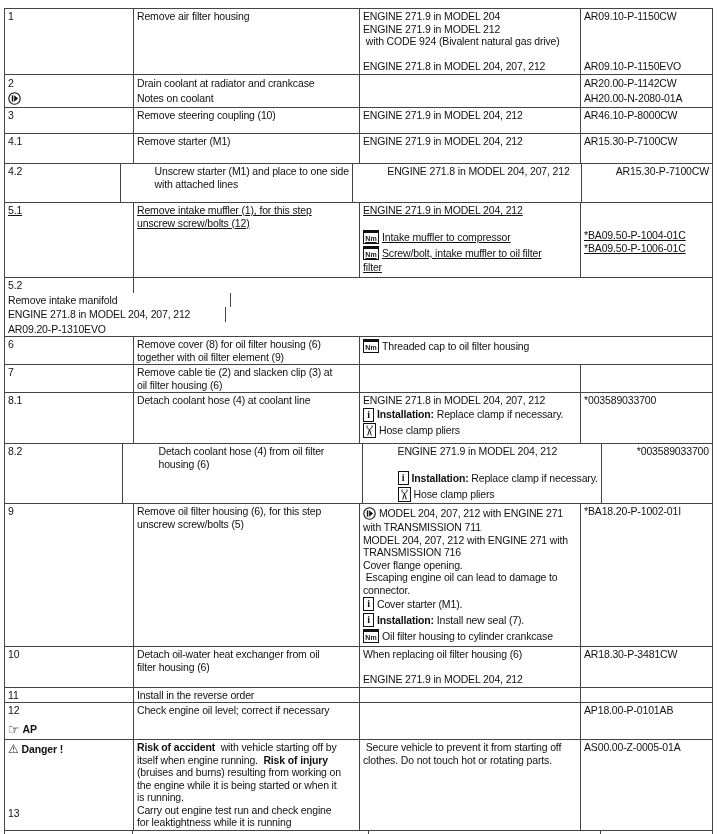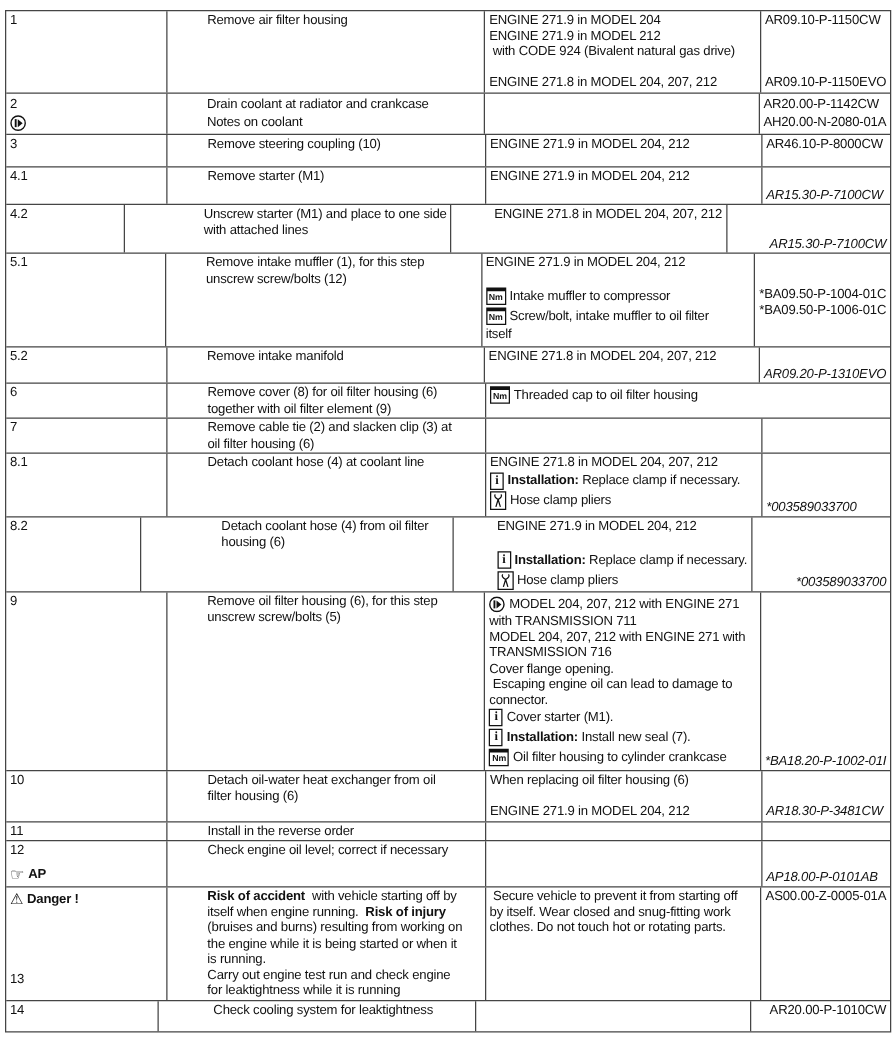--- a/index.html
+++ b/index.html
@@ -4,36 +4,36 @@
 <style>
   html,body{margin:0;padding:0;background:#fff;}
   body{width:717px;height:834px;font-family:"Liberation Sans","DejaVu Sans",sans-serif;color:#111;}
   .page{position:relative;width:717px;height:834px;overflow:hidden;background:#fff;}
   .ptable{position:absolute;left:4px;top:8px;width:709px;border:1px solid #454545;box-sizing:border-box;}
   .row{display:flex;border-bottom:1px solid #454545;box-sizing:border-box;}
   .row:last-child{border-bottom:none;}
   .cell{box-sizing:border-box;padding:1px 3px;display:flex;flex-direction:column;font-size:10.5px;letter-spacing:-0.15px;}
   .cell:not(:last-child){border-right:1px solid #454545;}
   .c1{width:129px;}
-  .c2{width:226px;margin-left:29px;}
+  .c2{width:226px;}
   .c3{width:221px;}
   .c4{flex:1;}
-  .vbottom{justify-content:flex-end;font-style:italic;}
+  .vbottom{justify-content:flex-start;}
   .line{min-height:12.5px;line-height:12.5px;white-space:pre;}
   .iconline{display:flex;align-items:center;gap:3px;min-height:16px;white-space:pre;}
   b{font-weight:bold;}
   
   .row[data-key="1"]{min-height:66px;}
   .row[data-key="2"]{min-height:31px;}
   .row[data-key="2"] .line{min-height:15px;line-height:15px;}
   .row[data-key="3"]{min-height:26px;}
   .row[data-key="4-1"]{min-height:30px;}
   .row[data-key="4-2"]{min-height:39px;gap:31px;}
-  .row[data-key="5-1"]{min-height:75px;}
-  .row[data-key="5-2"]{min-height:29px;}
+  .row[data-key="5-1"]{min-height:75px;text-decoration:underline;}
+  .row[data-key="5-2"]{min-height:29px;flex-direction:column;}
   .row[data-key="6"]{min-height:24px;}
   .row[data-key="7"]{min-height:26px;}
   .row[data-key="8-1"]{min-height:51px;}
   .row[data-key="8-2"]{min-height:55px;gap:32px;}
   .row[data-key="9"]{min-height:143px;}
   .row[data-key="10"]{min-height:39px;}
   .row[data-key="11"]{min-height:13px;}
   .row[data-key="12"]{min-height:37px;}
   .row[data-key="12"] .c1 .iconline{margin-top:5px;}
   .row[data-key="danger-13"]{min-height:83px;}
@@ -142,21 +142,21 @@
         </div>
         <div class="cell c2">
           <div class="line"><span class="txt"><span>Remove intake muffler (1), for this step</span></span></div>
           <div class="line"><span class="txt"><span>unscrew screw/bolts (12)</span></span></div>
         </div>
         <div class="cell c3">
           <div class="line"><span class="txt"><span>ENGINE 271.9 in MODEL 204, 212</span></span></div>
           <div class="line"><span class="txt"></span></div>
           <div class="line iconline"><span class="icon nm">Nm</span><span class="txt"><span>Intake muffler to compressor</span></span></div>
           <div class="line iconline"><span class="icon nm">Nm</span><span class="txt"><span>Screw/bolt, intake muffler to oil filter</span></span></div>
-          <div class="line"><span class="txt"><span>itself</span></span></div>
+          <div class="line"><span class="txt"><span>filter</span></span></div>
         </div>
         <div class="cell c4">
           <div class="line"><span class="txt"></span></div>
           <div class="line"><span class="txt"></span></div>
           <div class="line"><span class="txt"><span>*BA09.50-P-1004-01C</span></span></div>
           <div class="line"><span class="txt"><span>*BA09.50-P-1006-01C</span></span></div>
         </div>
       </div>
       <div class="row" data-key="5-2">
         <div class="cell c1">
@@ -314,21 +314,20 @@
           <div class="line"><span class="txt"><b>Risk of accident</b><span>  with vehicle starting off by</span></span></div>
           <div class="line"><span class="txt"><span>itself when engine running.  </span><b>Risk of injury</b></span></div>
           <div class="line"><span class="txt"><span>(bruises and burns) resulting from working on</span></span></div>
           <div class="line"><span class="txt"><span>the engine while it is being started or when it</span></span></div>
           <div class="line"><span class="txt"><span>is running.</span></span></div>
           <div class="line"><span class="txt"><span>Carry out engine test run and check engine</span></span></div>
           <div class="line"><span class="txt"><span>for leaktightness while it is running</span></span></div>
         </div>
         <div class="cell c3">
           <div class="line"><span class="txt"><span> Secure vehicle to prevent it from starting off</span></span></div>
-          <div class="line"><span class="txt"><span>by itself. Wear closed and snug-fitting work</span></span></div>
           <div class="line"><span class="txt"><span>clothes. Do not touch hot or rotating parts.</span></span></div>
         </div>
         <div class="cell c4">
           <div class="line"><span class="txt"><span>AS00.00-Z-0005-01A</span></span></div>
         </div>
       </div>
       <div class="row" data-key="14">
         <div class="cell c1">
           <div class="line"><span class="txt"><span>14</span></span></div>
         </div>

